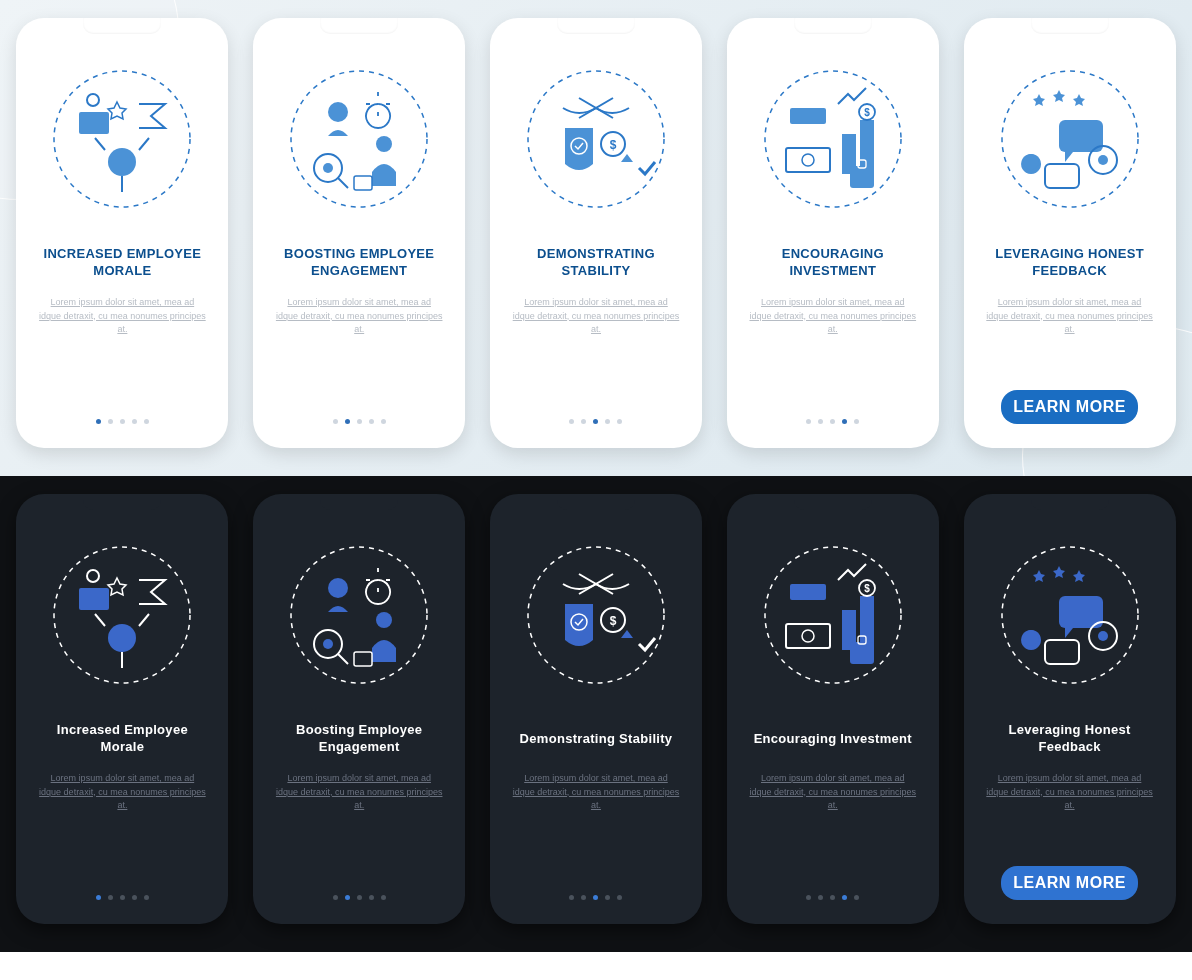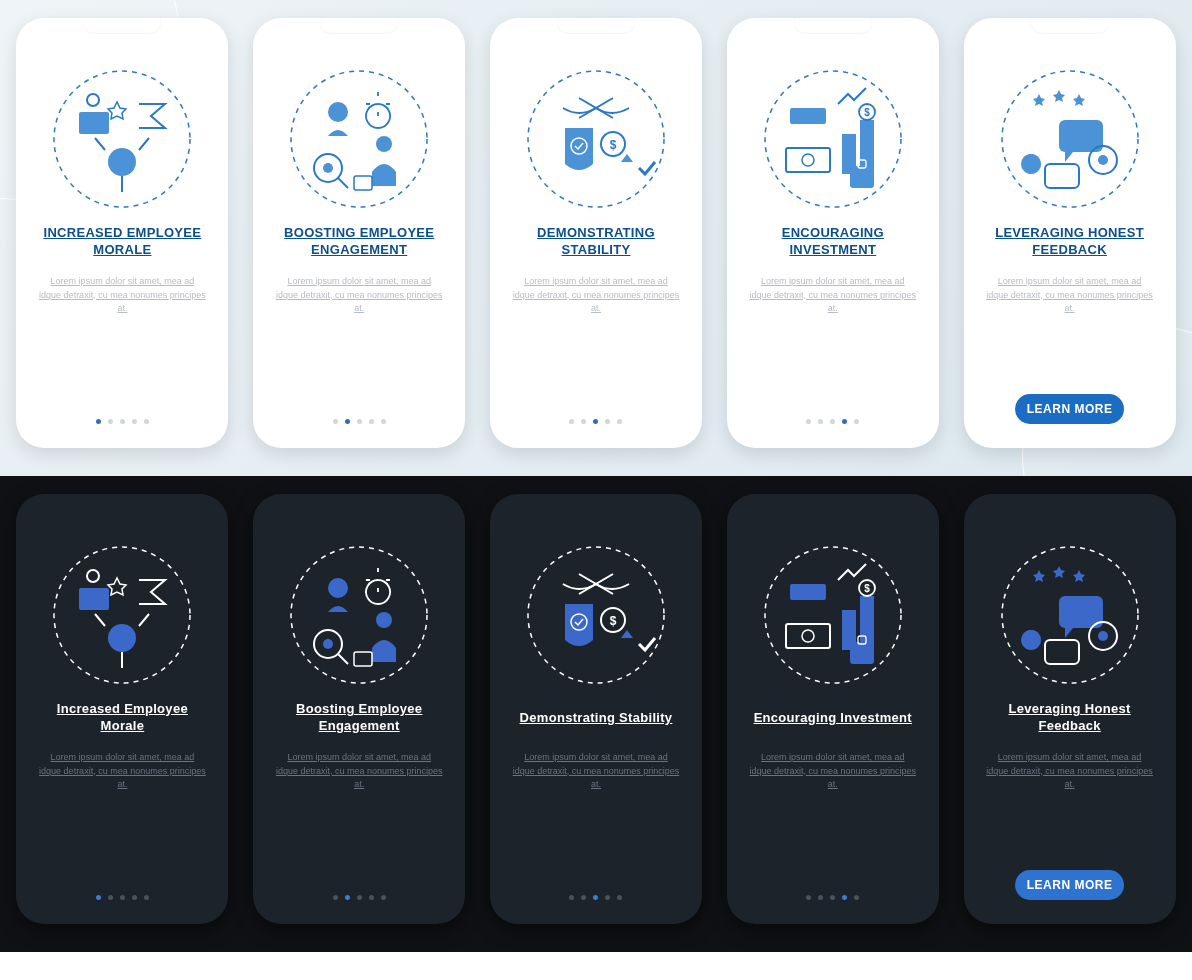--- a/index.html
+++ b/index.html
@@ -58,28 +58,27 @@
     margin-top: 34px;
     display: flex;
     align-items: center;
     justify-content: center;
   }
   .title {
     font-size: 13px;
     font-weight: 800;
     text-align: center;
     line-height: 1.3;
-    margin-top: 11px;
+    margin-top: 32px;
     letter-spacing: 0.3px;
     min-height: 34px;
     display: flex;
     align-items: center;
     justify-content: center;
     padding: 0 6px;
-    text-decoration: underline;
   }
   .phone.light .title { color: #0c4f8e; text-transform: uppercase; }
   .phone.dark .title { color: #ffffff; }
   .desc {
     font-size: 9px;
     text-align: center;
     line-height: 1.5;
     margin-top: 16px;
     padding: 0 8px;
     text-decoration: underline;
@@ -100,21 +99,21 @@
   .phone.light .dot { background: #cfd6df; }
   .phone.light .dot.active { background: #2f6fb8; }
   .phone.dark .dot { background: #4a525c; }
   .phone.dark .dot.active { background: #3b7cd6; }
 
   .cta {
     margin-top: auto;
     margin-bottom: 6px;
     border: none;
     color: #fff;
-    font-size: 12px;
+    font-size: 16px;
     font-weight: 700;
     letter-spacing: 0.5px;
     padding: 8px 12px;
     border-radius: 16px;
     cursor: pointer;
   }
   .phone.light .cta { background: #1a6dc2; }
   .phone.dark .cta { background: #2f73d1; }
 
   

